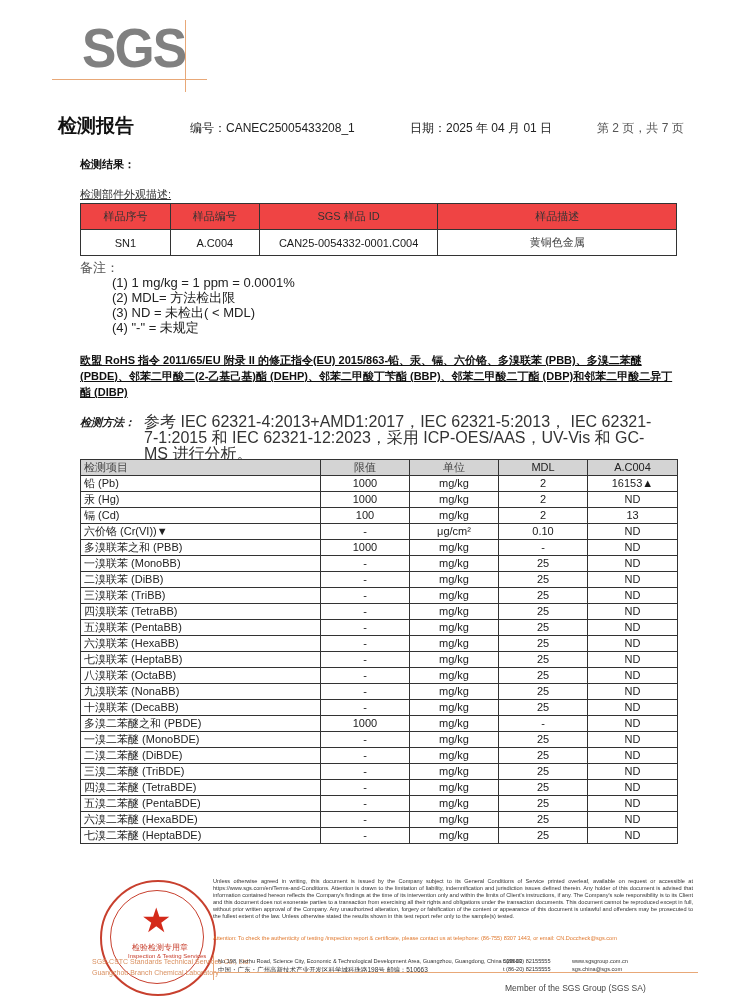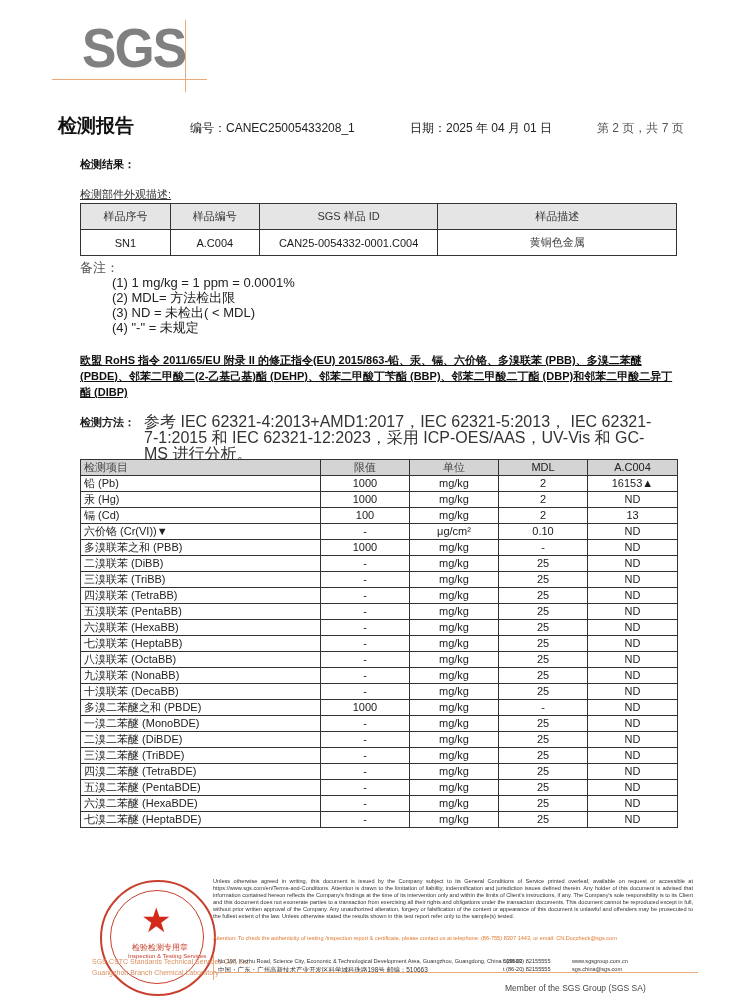--- a/index.html
+++ b/index.html
@@ -13,25 +13,25 @@
   .logo-vline { left:185px; top:20px; width:1px; height:72px; background:#e8a878; }
   
   .report-title { left:58px; top:113px; font-size:19px; font-weight:bold; color:#111; font-family:"DejaVu Sans", sans-serif; }
   .meta { top:120px; font-size:12px; color:#222; }
   .meta b { font-weight:normal; }
   .section-label { font-size:11px; font-weight:bold; color:#111; }
   
   table { border-collapse:collapse; }
   .sample-tbl { left:80px; top:203px; width:597px; font-size:11px; }
   .sample-tbl td, .sample-tbl th { border:1.5px solid #333; text-align:center; height:25px; padding:0; font-weight:normal; }
-  .sample-tbl th { background:#e5e5e5; color:#333; }
+  .sample-tbl th { background:#ef4444; color:#333; }
   .notes { left:80px; top:260px; font-size:13px; line-height:15px; color:#222; }
   .notes .item { padding-left:32px; }
   .rohs { left:80px; top:352px; width:600px; font-size:11px; font-weight:bold; text-decoration:underline; line-height:16px; color:#111; }
-  .method-label { left:80px; top:415px; font-size:11px; font-weight:bold; }
+  .method-label { left:80px; top:415px; font-size:11px; font-weight:bold;font-style:italic; }
   .method-text { left:144px; top:414px; width:520px; font-size:16px; line-height:16px; color:#333; }
   
   .res-tbl { left:80px; top:459px; width:597px; font-size:11px; table-layout:fixed;padding-left:28px; }
   .res-tbl td, .res-tbl th { border:1.2px solid #333; height:15px; padding:0 0 0 3px; line-height:15px; font-weight:normal; white-space:nowrap; }
   .res-tbl th { background:#d4d4d4; color:#444; }
   .res-tbl .c { text-align:center; padding-left:0; }
   .res-tbl td.name { color:#222; }
   
   .stamp { left:100px; top:880px; width:112px; height:112px; border:2px solid #c8402e; border-radius:50%; }
   .stamp-inner { left:110px; top:890px; width:92px; height:92px; border:1px solid #c8402e; border-radius:50%; }
@@ -150,20 +150,27 @@
         <td class="c">ND</td>
       </tr>
       <tr>
         <td class="name">多溴联苯之和 (PBB)</td>
         <td class="c">1000</td>
         <td class="c">mg/kg</td>
         <td class="c">-</td>
         <td class="c">ND</td>
       </tr>
       <tr>
+        <td class="name">一溴联苯 (MonoBB)</td>
+        <td class="c">-</td>
+        <td class="c">mg/kg</td>
+        <td class="c">25</td>
+        <td class="c">ND</td>
+      </tr>
+      <tr>
         <td class="name">二溴联苯 (DiBB)</td>
         <td class="c">-</td>
         <td class="c">mg/kg</td>
         <td class="c">25</td>
         <td class="c">ND</td>
       </tr>
       <tr>
         <td class="name">三溴联苯 (TriBB)</td>
         <td class="c">-</td>
         <td class="c">mg/kg</td>

